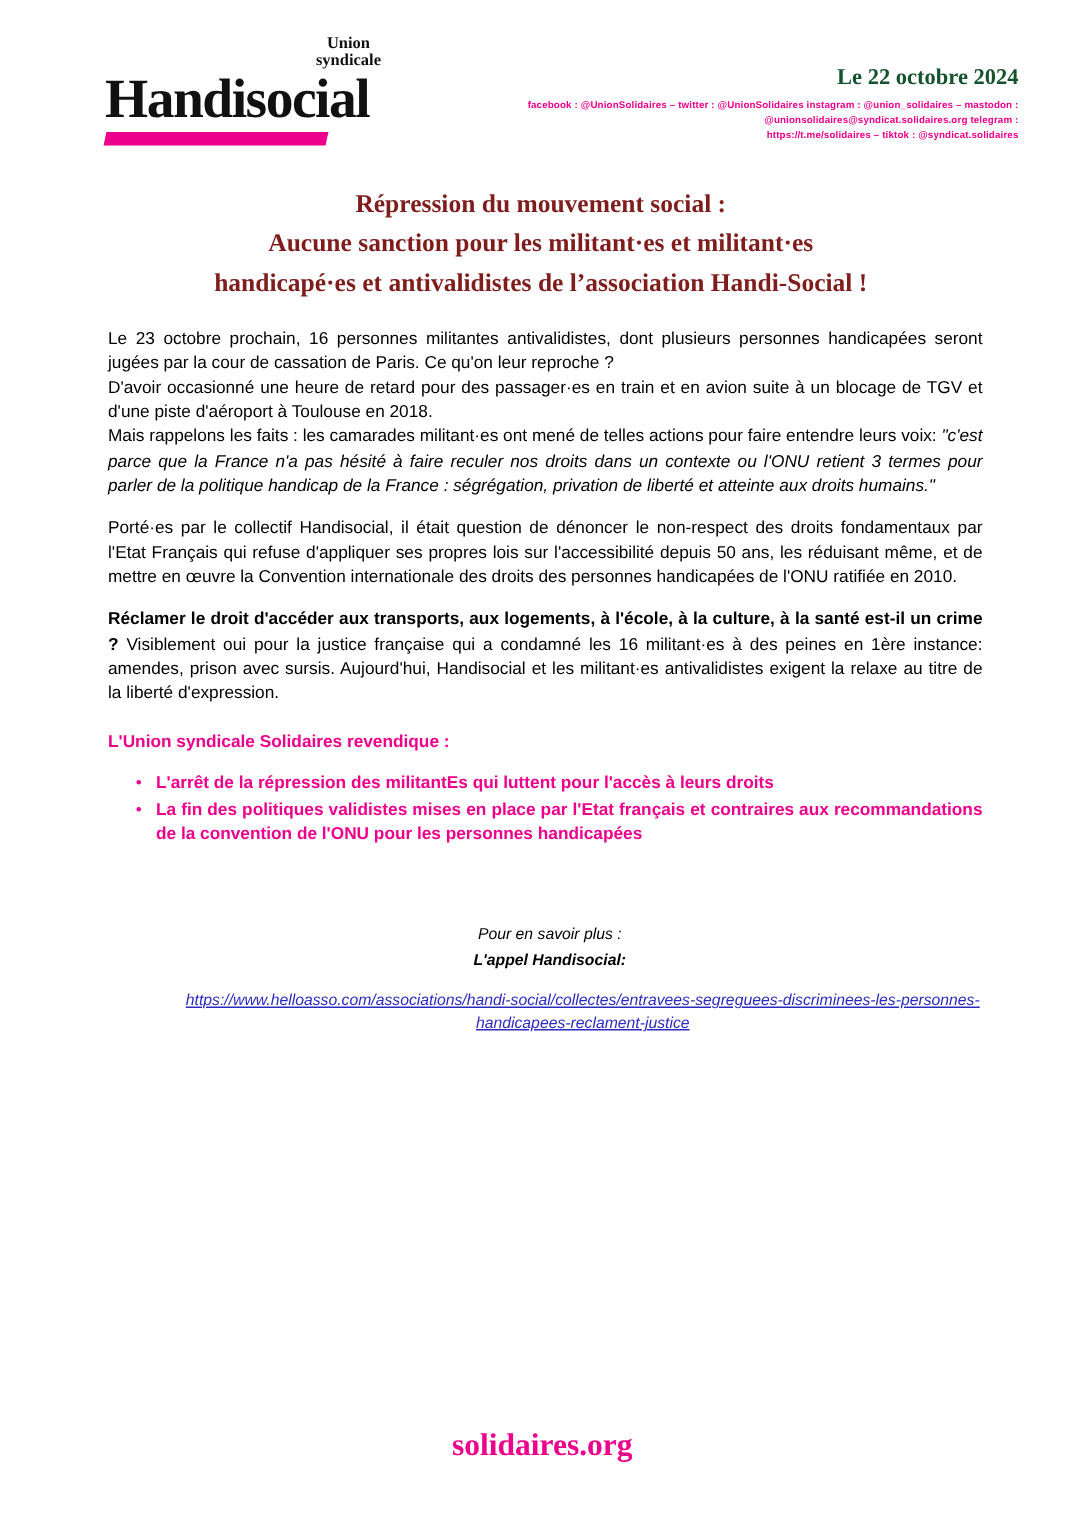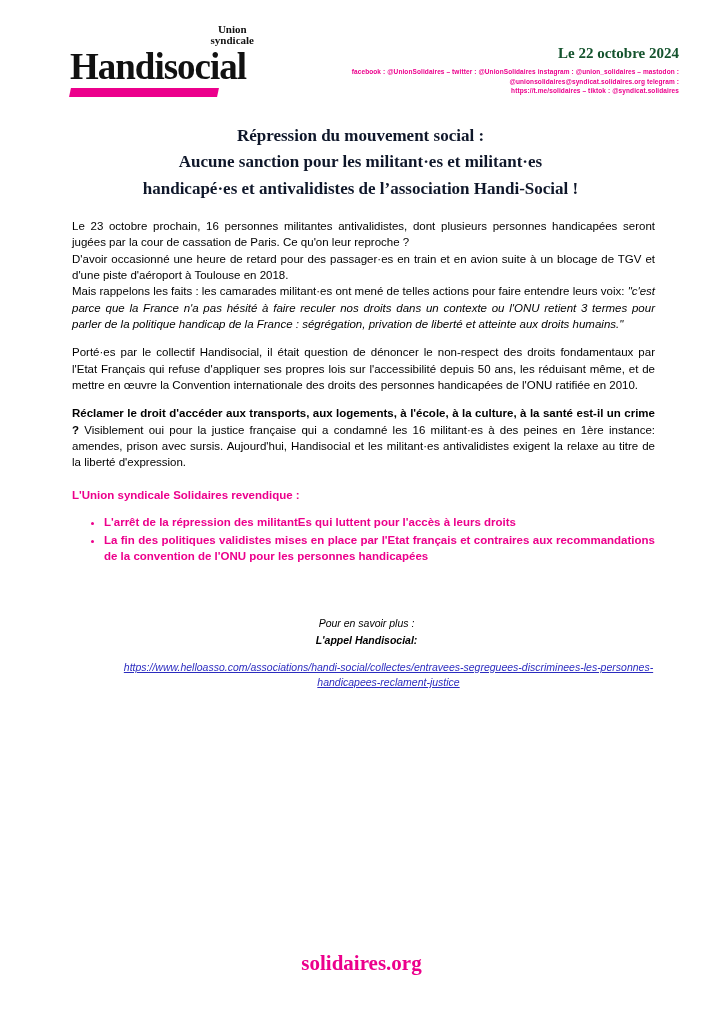--- a/index.html
+++ b/index.html
@@ -19,21 +19,21 @@
     position: relative;
     width: 723px;
     height: 1024px;
     padding: 0;
     box-sizing: border-box;
   }
 
   
   .header {
     display: flex;
-    align-items: center;
+    align-items: flex-start;
     justify-content: space-between;
     padding: 30px 44px 0 70px;
     box-sizing: border-box;
     gap: 20px;
   }
   .logo-block {
     position: relative;
     width: 200px;
     padding-top: 4px;
   }
@@ -83,21 +83,21 @@
     font-size: 6.5px;
     line-height: 1.5;
     font-weight: bold;
     letter-spacing: 0.1px;
   }
   .socials div { white-space: nowrap; }
 
   
   .title {
     text-align: center;
-    color: #0f172a;
+    color: #7f1d1d;
     font-family: "Liberation Serif", serif;
     font-weight: bold;
     font-size: 17px;
     line-height: 1.55;
     padding: 26px 48px 0 46px;
     box-sizing: border-box;
   }
   .title div { white-space: nowrap; }
 
   

